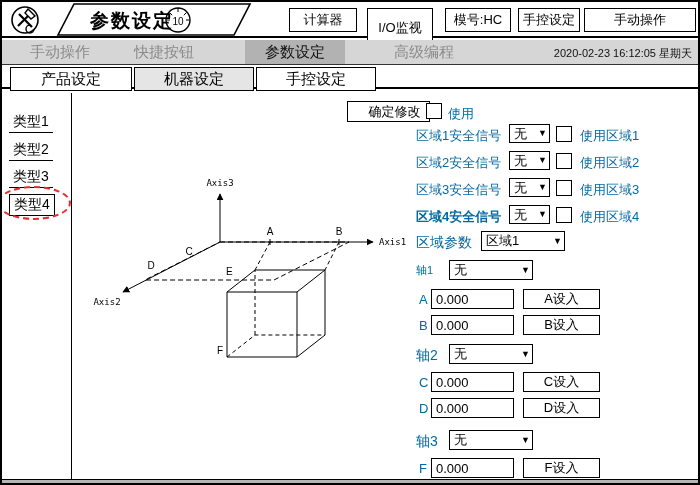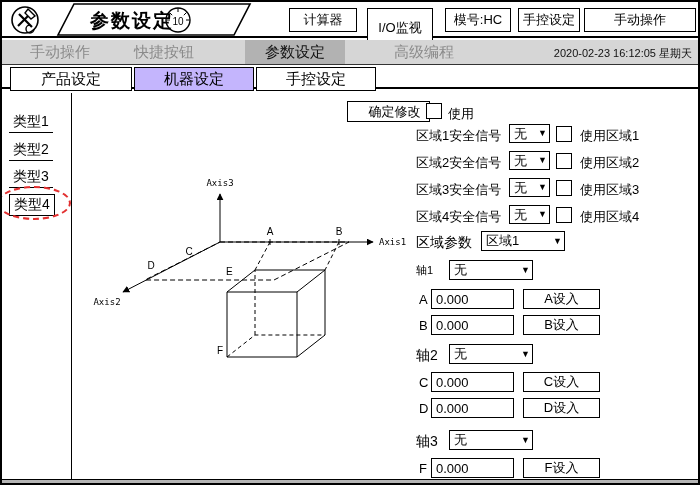--- a/index.html
+++ b/index.html
@@ -4,34 +4,34 @@
 <style>
   * { margin:0; padding:0; box-sizing:border-box; }
   html,body { background:#ddd; }
   body { font-family:"Liberation Sans","DejaVu Sans",sans-serif; }
   .screen { position:relative; width:700px; height:485px; background:#fff; border:2px solid #000; overflow:hidden; }
   .abs { position:absolute; }
   .btn { position:absolute; border:1px solid #000; background:#fff; display:flex; align-items:center; justify-content:center; font-size:13px; cursor:pointer; white-space:nowrap; }
   .checkbox { position:absolute; width:16px; height:16px; border:1px solid #000; background:#fff; cursor:pointer; }
   .combo { position:absolute; border:1px solid #000; background:#fff; display:flex; align-items:center; font-size:13px; padding-left:4px; cursor:pointer; }
   .combo .arr { margin-left:auto; font-size:9px; padding-right:2px; line-height:1; }
-  .lbl { position:absolute; font-size:13px; color:#000000; white-space:nowrap; }
+  .lbl { position:absolute; font-size:13px; color:#0369a1; white-space:nowrap; }
   .field-input { position:absolute; border:1px solid #000; background:#fff; font-size:13px; padding:0 4px; font-family:"Liberation Sans","DejaVu Sans",sans-serif; }
   
   .hdr { position:absolute; left:0; top:0; width:100%; height:36px; background:#fff; border-bottom:2px solid #000; }
   .hdr-title { position:absolute; left:88px; top:6px; font-size:19px; font-weight:bold; letter-spacing:2px; }
   
   .nav { position:absolute; left:0; top:38px; width:100%; height:25px; background:#d6d6d6; border-bottom:1px solid #333; }
   .navtab { position:absolute; top:0; height:100%; display:flex; align-items:center; justify-content:center; font-size:15px; color:#8b8b8b; cursor:pointer; }
   .navtab.active { background:#b2b2b2; color:#111; }
   .datetime { position:absolute; right:6px; top:6px; font-size:11px; color:#111; white-space:nowrap; }
   
   .subnav { position:absolute; left:0; top:63px; width:100%; height:24px; background:#fff; border-bottom:2px solid #000; }
   .subtab { position:absolute; top:2px; height:24px; border:1px solid #000; background:#fff; display:flex; align-items:center; justify-content:center; font-size:15px; cursor:pointer; }
-  .subtab.active { background:#c4b5fd; }
+  .subtab.active { background:#e5e5e5; }
   
   .side-line { position:absolute; left:69px; top:91px; width:1px; height:386px; background:#000; }
   .side-item { position:absolute; left:7px; font-size:14px; padding:1px 4px; border-bottom:1px solid #000; cursor:pointer; white-space:nowrap; background:#fff; }
   .side-item.selected { border:1px solid #000; }
   .sel-ellipse { position:absolute; left:-5px; top:184px; width:74px; height:34px; border:2px dashed #e23030; border-radius:50%; pointer-events:none; }
   
   .axlbl { font-family:"DejaVu Sans Mono","Liberation Mono",monospace; font-size:9px; fill:#000; }
   .ptlbl { font-family:"Liberation Sans","DejaVu Sans",sans-serif; font-size:10px; fill:#000; }
   .bottombar { position:absolute; left:0; top:477px; width:100%; height:8px; background:#b5b5b5; border-top:1px solid #000; }
 </style>
@@ -148,21 +148,21 @@
   <div class="lbl" style="left:578px; top:152px;">使用区域2</div>
 
   <div class="lbl" style="left:414px; top:179px;">区域3安全信号</div>
   <div class="combo" style="left:507px; top:176px; width:41px; height:19px;">
       <span>无</span>
       <span class="arr">▼</span>
     </div>
   <div class="checkbox" style="left:554px; top:178px;"></div>
   <div class="lbl" style="left:578px; top:179px;">使用区域3</div>
 
-  <div class="lbl" style="left:414px; top:206px;">区域4安全信号</div>
+  <div class="lbl" style="left:414px; top:206px;font-weight:bold;">区域4安全信号</div>
   <div class="combo" style="left:507px; top:203px; width:41px; height:19px;">
       <span>无</span>
       <span class="arr">▼</span>
     </div>
   <div class="checkbox" style="left:554px; top:205px;"></div>
   <div class="lbl" style="left:578px; top:206px;">使用区域4</div>
 
   <div class="lbl" style="left:414px; top:232px; font-size:14px;">区域参数</div>
   <div class="combo" style="left:479px; top:229px; width:84px; height:20px;">
       <span>区域1</span>

